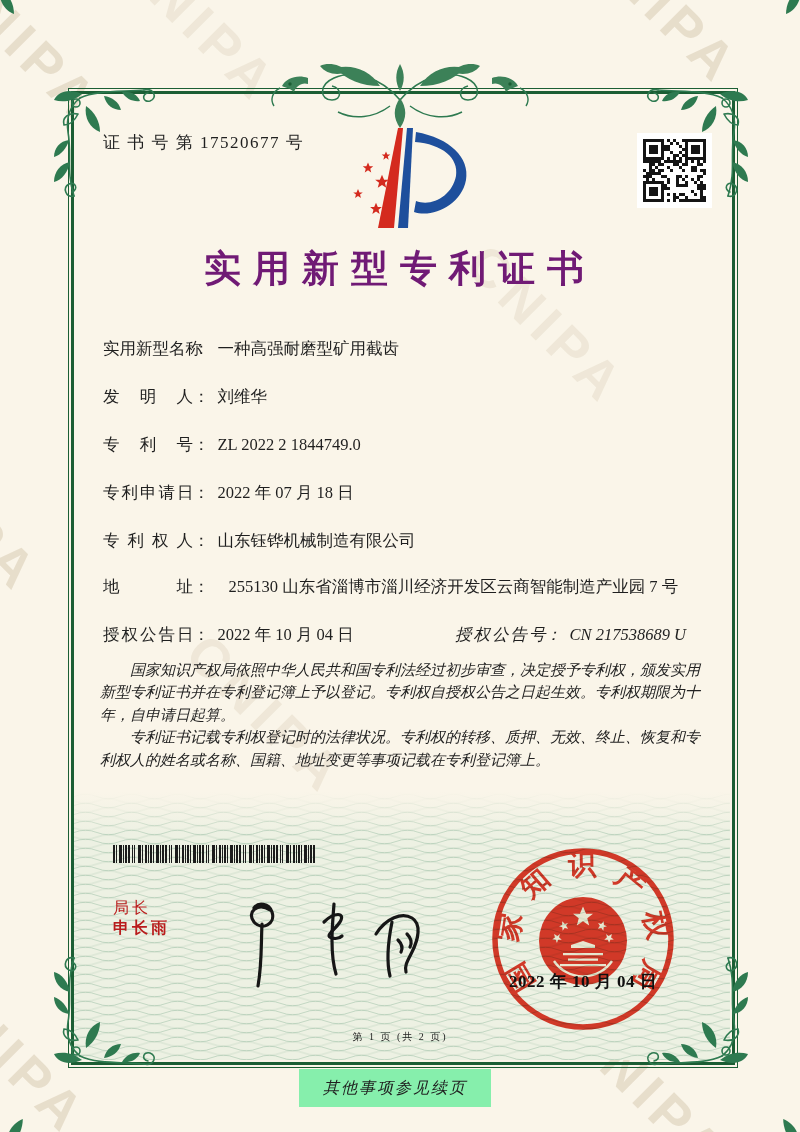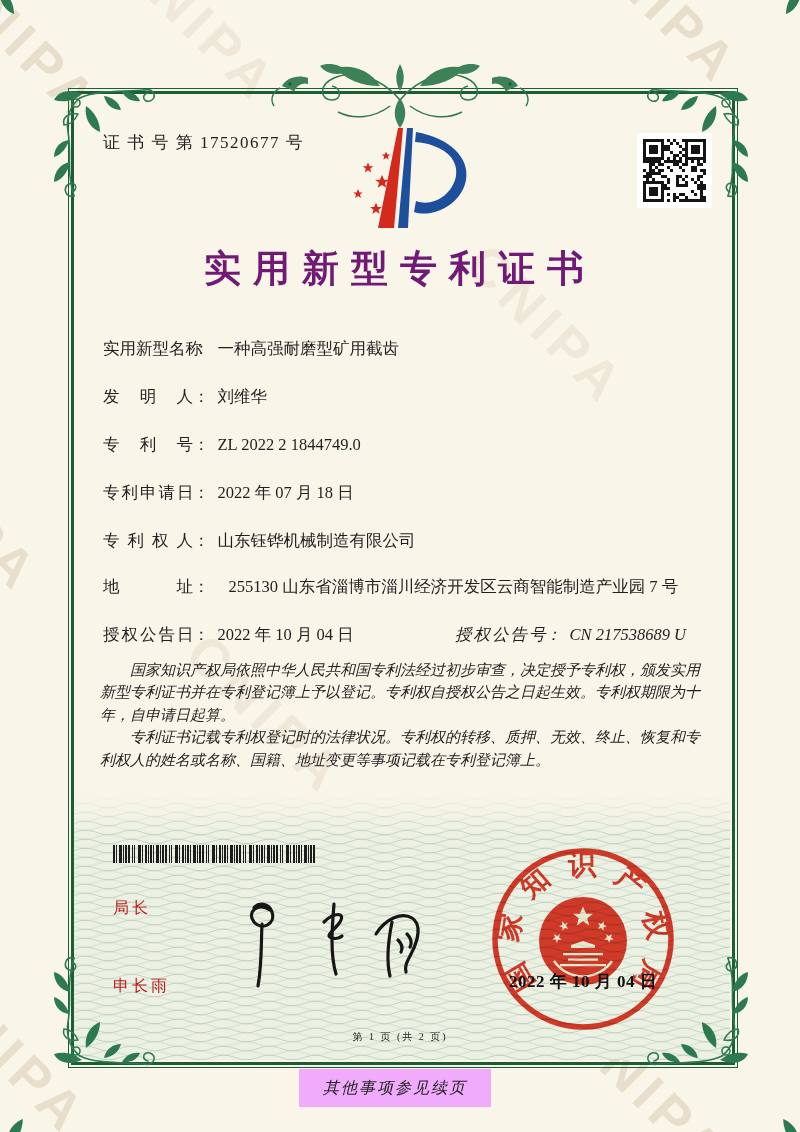--- a/index.html
+++ b/index.html
@@ -33,21 +33,21 @@
              font-style:italic;color:#222;}
   .body-text p{margin:0;text-indent:2em;}
   .barcode{left:113px;top:845px;width:208px;height:18px;}
   .signer{left:113px;font-size:16px;font-family:"Liberation Sans","DejaVu Sans",sans-serif;
           letter-spacing:3px;color:#b91c1c;}
   .sig{left:228px;top:888px;z-index:4;}
   .seal{left:486px;top:842px;z-index:4;mix-blend-mode:multiply;opacity:.94;}
   .seal-date{left:495px;top:970px;width:176px;text-align:center;z-index:5;
              font-size:17px;font-weight:700;letter-spacing:.5px;color:#101010;}
   .page-foot{left:0;top:1030px;width:800px;text-align:center;font-size:10px;letter-spacing:2px;}
-  .note{left:299px;top:1069px;width:192px;height:38px;background:#f0abfc;
+  .note{left:299px;top:1069px;width:192px;height:38px;background:#86efac;
         display:flex;align-items:center;justify-content:center;
         font-size:16px;font-style:italic;letter-spacing:2px;z-index:3;}
 </style>
 </head>
 <body>
 
 <div class="page">
 
   <span class="wm" style="left:-28px;top:-52px;">CNIPA</span>
   <span class="wm wm-light" style="left:150px;top:-70px;">CNIPA</span>
@@ -490,21 +490,21 @@
         <rect x="185" y="0" width="2" height="18"></rect>
         <rect x="188" y="0" width="1" height="18"></rect>
         <rect x="191" y="0" width="3" height="18"></rect>
         <rect x="195" y="0" width="1" height="18"></rect>
         <rect x="197" y="0" width="2" height="18"></rect>
         <rect x="200" y="0" width="2" height="18"></rect>
       </svg>
   </div>
 
   <div class="ct signer" style="top:898px;">局长</div>
-  <div class="ct signer" style="top:976px;">申长雨</div>
+  <div class="ct signer" style="top:918px;font-weight:bold;">申长雨</div>
 
   <svg class="ct sig" width="200" height="100" viewBox="0 0 200 100" fill="none" stroke="#161616" stroke-width="3.2" stroke-linecap="round">
     <path d="M42 22 C30 14 18 24 26 34 C34 43 48 36 44 24 C41 15 30 14 26 20"></path>
     <path d="M34 36 C33 56 34 76 30 98"></path>
     <path d="M96 34 C106 24 118 24 112 34 C106 43 96 48 104 50 C108 51 112 50 114 48"></path>
     <path d="M106 16 C104 40 102 66 108 86"></path>
     <path d="M148 46 C158 30 174 24 184 30 C194 36 190 52 184 64 C180 72 176 78 178 84"></path>
     <path d="M164 34 C160 54 158 72 162 88"></path>
     <path d="M170 52 c4 4 5 8 3 12"></path>
     <path d="M179 46 c4 4 5 9 3 13"></path>

